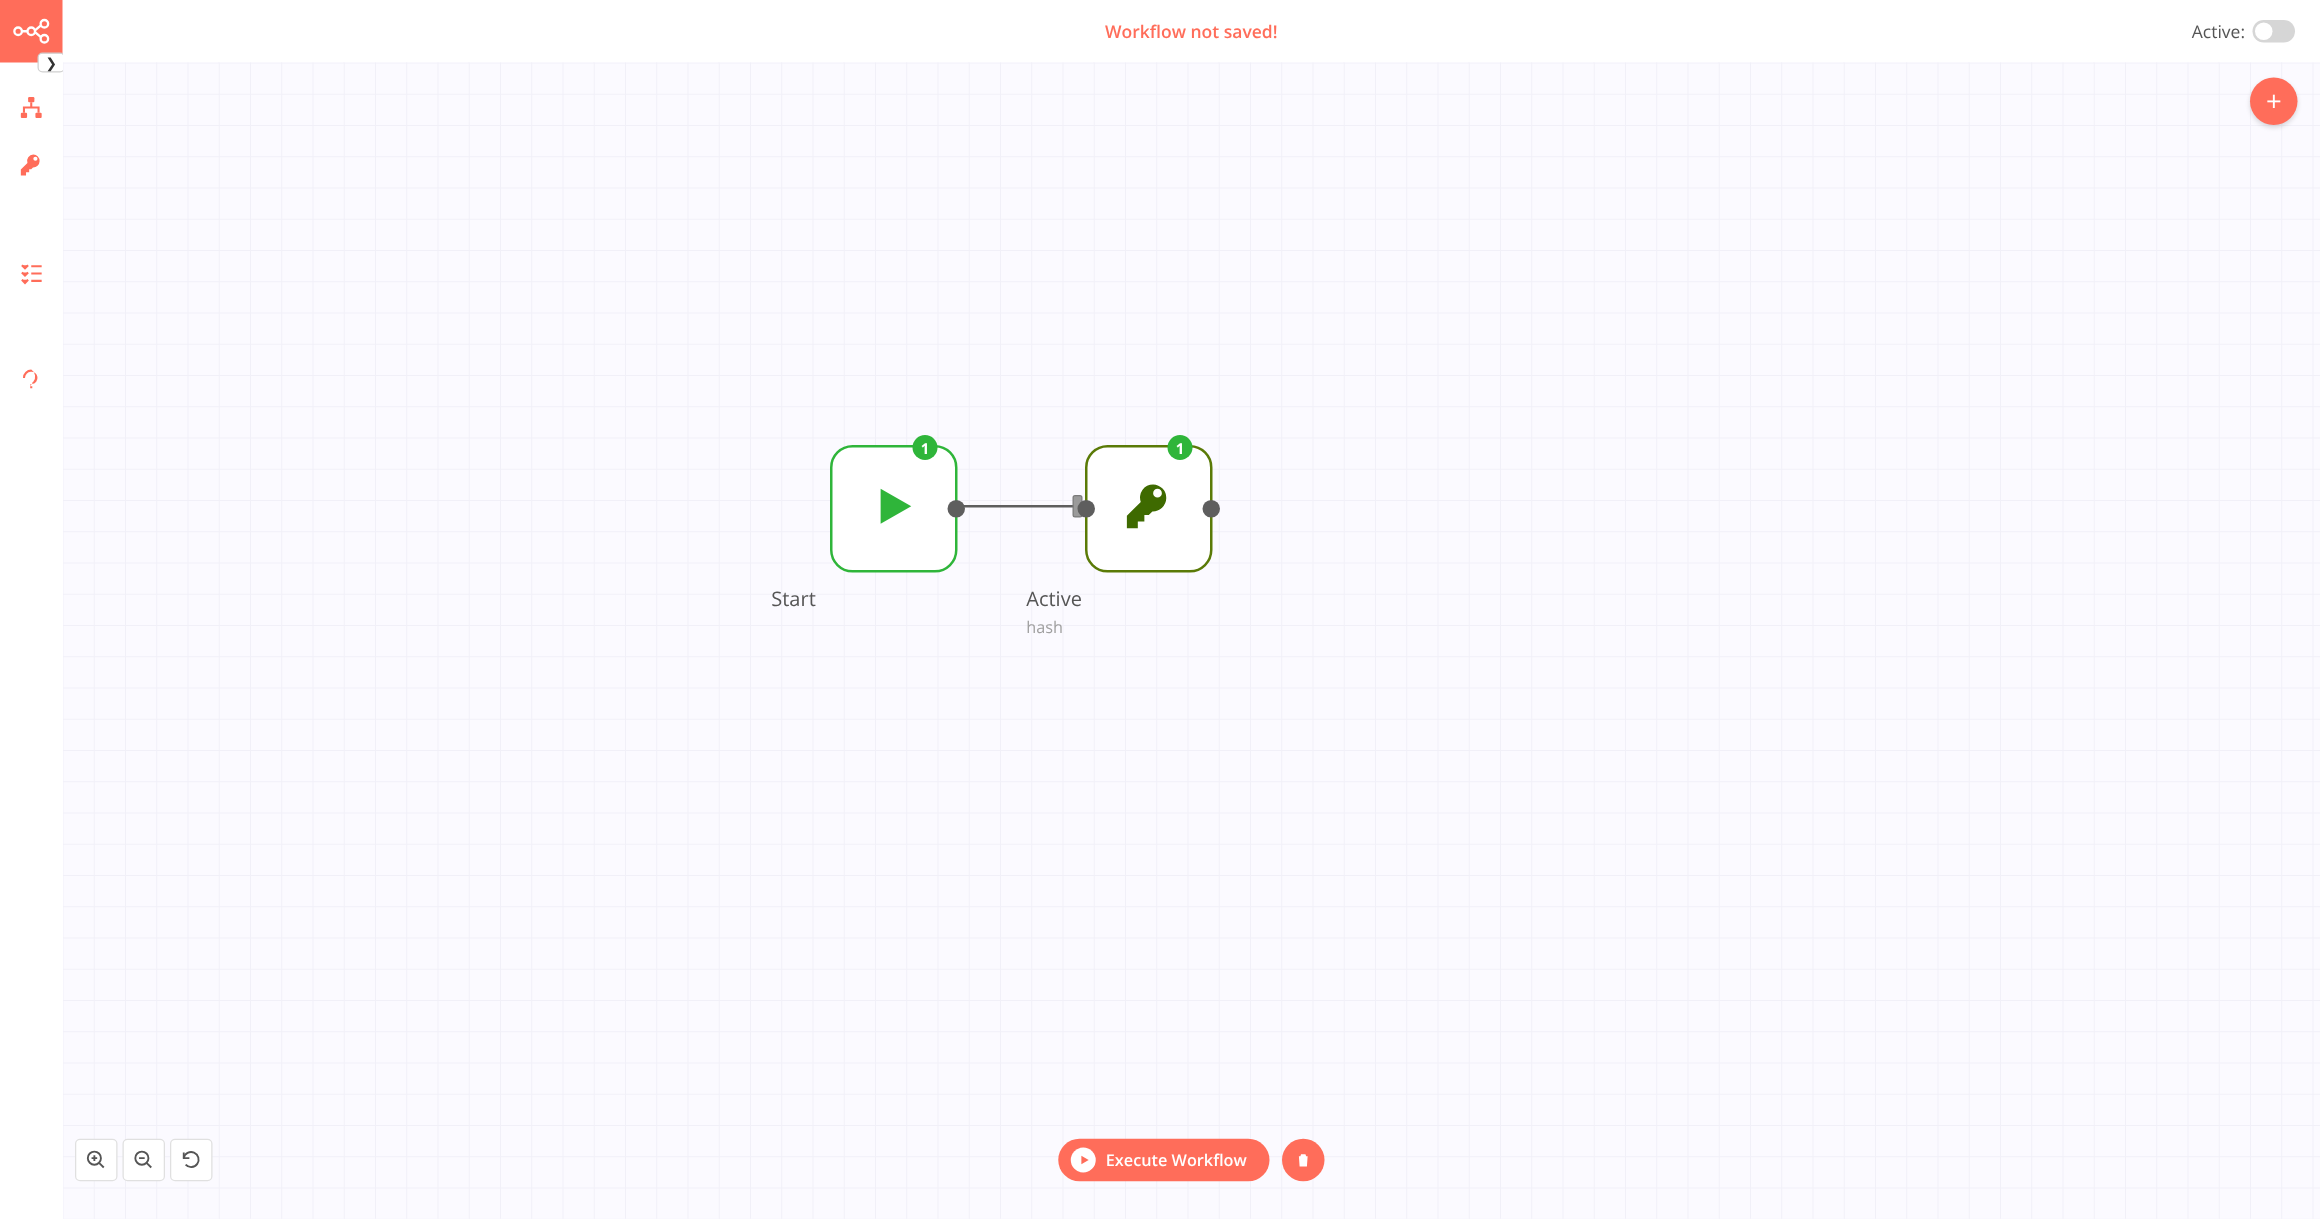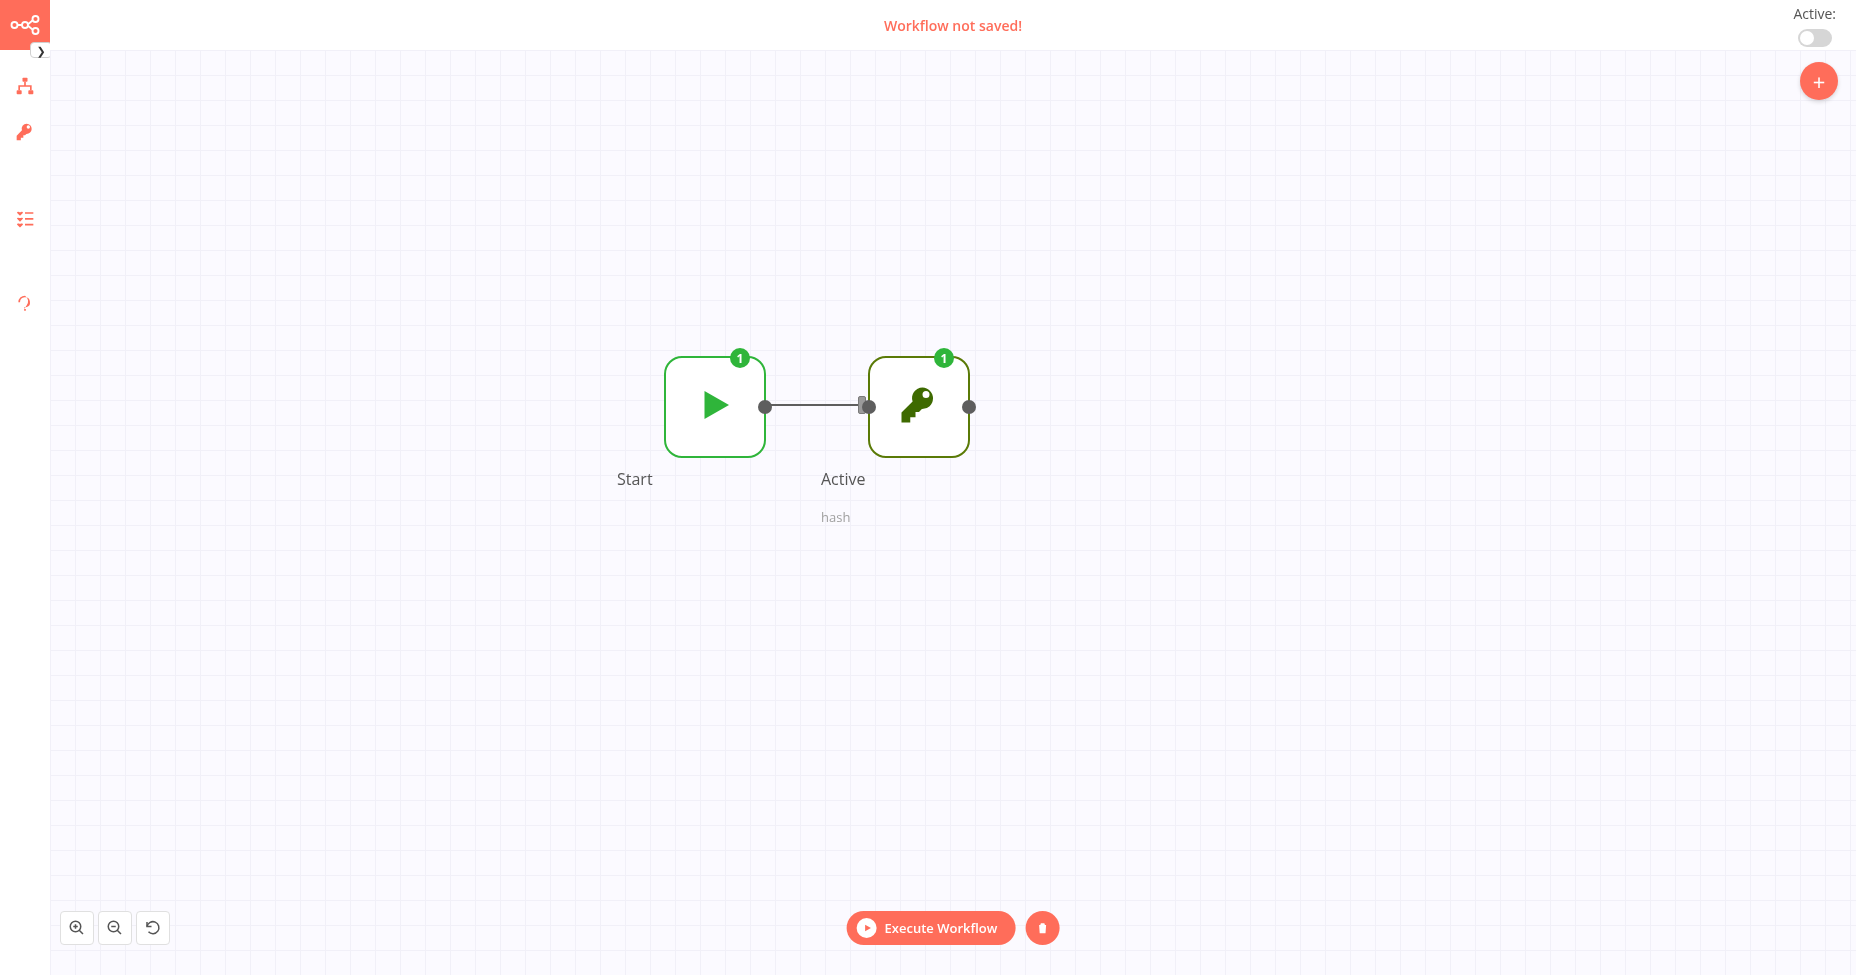--- a/index.html
+++ b/index.html
@@ -40,21 +40,21 @@
 
   
   .header{
     position:fixed;left:var(--sidebar-w);right:0;top:0;height:var(--header-h);
     background:#fff;display:flex;align-items:center;justify-content:flex-end;
     padding:0 20px;font-size:14px;
   }
   .header .banner{
     position:absolute;left:0;right:0;text-align:center;color:var(--accent);font-weight:600;pointer-events:none;
   }
-  .active-wrap{display:flex;align-items:center;gap:6px;color:#555;flex-direction:column;}
+  .active-wrap{display:flex;align-items:center;gap:6px;color:#555;}
   .toggle{
     width:34px;height:18px;border-radius:20px;background:#d6d6d6;position:relative;cursor:pointer;
   }
   .toggle .knob{
     position:absolute;left:2px;top:2px;width:14px;height:14px;border-radius:50%;background:#fff;
   }
 
   
   .canvas{
     position:fixed;left:var(--sidebar-w);right:0;top:var(--header-h);bottom:0;
@@ -76,21 +76,21 @@
   .node.crypto{left:818px;top:306px;border:2px solid var(--node-brd2);}
   .node .count{
     position:absolute;right:14px;top:-10px;width:20px;height:20px;border-radius:50%;
     background:#2fb53a;color:#fff;font-size:12px;font-weight:700;display:flex;align-items:center;justify-content:center;
   }
   .port{width:14px;height:14px;border-radius:50%;background:var(--port);position:absolute;top:50%;transform:translateY(-50%);}
   .port.out{right:-8px;}
   .port.in{left:-8px;}
 
   .node-label{position:absolute;top:110px;width:200px;left:-49px;text-align:left;font-size:16px;color:#555;}
-  .node-sub{font-size:13px;color:#a0a0a0;margin-top:18px;}
+  .node-sub{font-size:13px;color:#a0a0a0;margin-top:2px;}
 
   .play-icon svg{width:42px;height:42px;fill:#2fb53a;}
   .key-icon svg{width:42px;height:42px;fill:#3e6a00;}
 
   
   .add-node{
     position:absolute;right:18px;top:12px;width:38px;height:38px;border-radius:50%;
     background:var(--accent);color:#fff;display:flex;align-items:center;justify-content:center;cursor:pointer;
     box-shadow:0 2px 4px rgba(0,0,0,.15);font-size:22px;
   }

